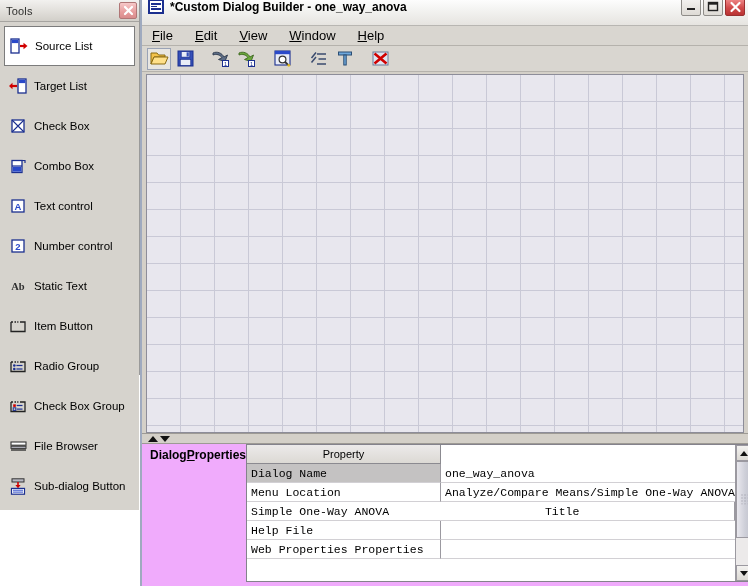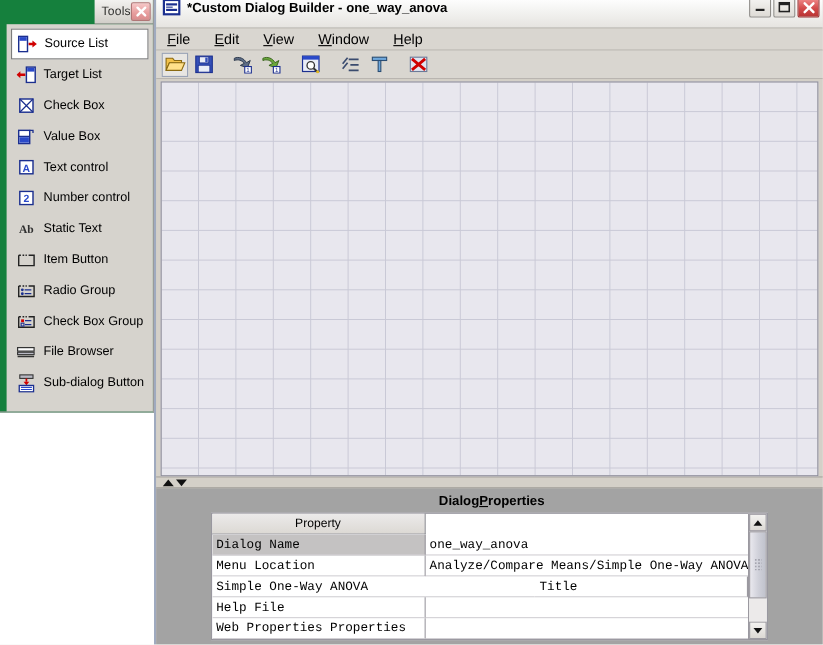--- a/index.html
+++ b/index.html
@@ -11,24 +11,24 @@
     background: #ffffff;
     font-family: "Liberation Sans", sans-serif;
     font-size: 11px;
     color: #000000;
   }
   #root { position: relative; width: 748px; height: 586px; background:#ffffff; }
 
   
   #tools-panel {
     position: absolute; left: 0; top: 0; width: 140px; height: 375px;
-    background: #15803d;
+    background: #0f172a;
     border: 1px solid #9a9a9a;
     border-left: none; border-top: none;
-    display: flex; flex-direction: column; align-items: flex-end;
+    display: flex; flex-direction: column;
   }
   #tools-titlebar {
     height: 22px; flex: 0 0 22px;
     background: linear-gradient(to bottom,#f2f1ef 0%, #e4e2de 45%, #d2cfc9 100%);
     border-bottom: 1px solid #a6a4a0;
     display: flex; align-items: center; padding: 0 2px 0 6px;
     position: relative;
   }
   #tools-title {
     font-size: 11px; color: #30302e; letter-spacing: .2px;
@@ -43,21 +43,21 @@
     display:flex; align-items:center; justify-content:center;
   }
   .close-sq svg { display:block; }
 
   #tools-body {
     flex: 1 1 auto; padding: 4px 4px 4px 4px;
     background: #d6d3cd;
     display: flex; flex-direction: column;
   }
   .tool-item {
-    height: 28px; display: flex; align-items: center;
+    height: 40px; display: flex; align-items: center;
     padding: 0 4px 0 5px; cursor: default;
     white-space: nowrap;
   }
   .tool-item.selected {
     background: #ffffff;
     border: 1px solid #7c7c7c;
   }
   .tool-ico {
     width: 18px; height: 18px; flex: 0 0 18px;
     margin-right: 7px;
@@ -149,24 +149,23 @@
     display: flex; align-items: center; padding-left: 6px; gap: 2px;
     cursor: row-resize;
   }
   .tri { width:0; height:0; }
   .tri.up { border-left:5px solid transparent; border-right:5px solid transparent; border-bottom:6px solid #111; }
   .tri.dn { border-left:5px solid transparent; border-right:5px solid transparent; border-top:6px solid #111; }
 
   
   #props {
     flex: 0 0 142px; height: 142px;
-    background: #a3a3a3;
-    display: flex; flex-direction: column;
+    background: #f0abfc;
+    display: flex; flex-direction: row;
     padding: 0 4px 4px 4px;
-    align-items: center;
   }
   #props-title {
     flex: 0 0 22px; height:22px; display:flex; align-items:center;
     font-size: 12px; font-weight: bold; color:#000; padding-left: 4px;
   }
   #props-title u { text-decoration: underline; }
   #table-area {
     flex: 1 1 auto; display: flex; min-height: 0;
     border: 1px solid #84828c; background:#fff;
   }
@@ -272,21 +271,21 @@
 
       <div class="tool-item">
         <span class="tool-ico">
           <svg width="15" height="15" viewBox="0 0 15 15">
             <rect x="1" y="1.5" width="10" height="12" fill="#ffffff" stroke="#1b2f8f" stroke-width="1.3"></rect>
             <path d="M1,7 L11,7" stroke="#1b2f8f" stroke-width="1.2"></path>
             <rect x="1.7" y="7.7" width="8.6" height="5" fill="#2a49c9"></rect>
             <path d="M11,1.5 L14,1.5 L14,4" stroke="#1b2f8f" stroke-width="1.2" fill="none"></path>
           </svg>
         </span>
-        <span class="tool-label">Value Box</span>
+        <span class="tool-label">Combo Box</span>
       </div>
 
       <div class="tool-item">
         <span class="tool-ico">
           <svg width="14" height="14" viewBox="0 0 14 14">
             <rect x="1" y="1" width="12" height="12" fill="#ffffff" stroke="#1b2f8f" stroke-width="1.3"></rect>
             <text x="7" y="11" font-family="Liberation Sans, sans-serif" font-size="9.5" font-weight="bold" fill="#2a49c9" text-anchor="middle">A</text>
           </svg>
         </span>
         <span class="tool-label">Text control</span>

